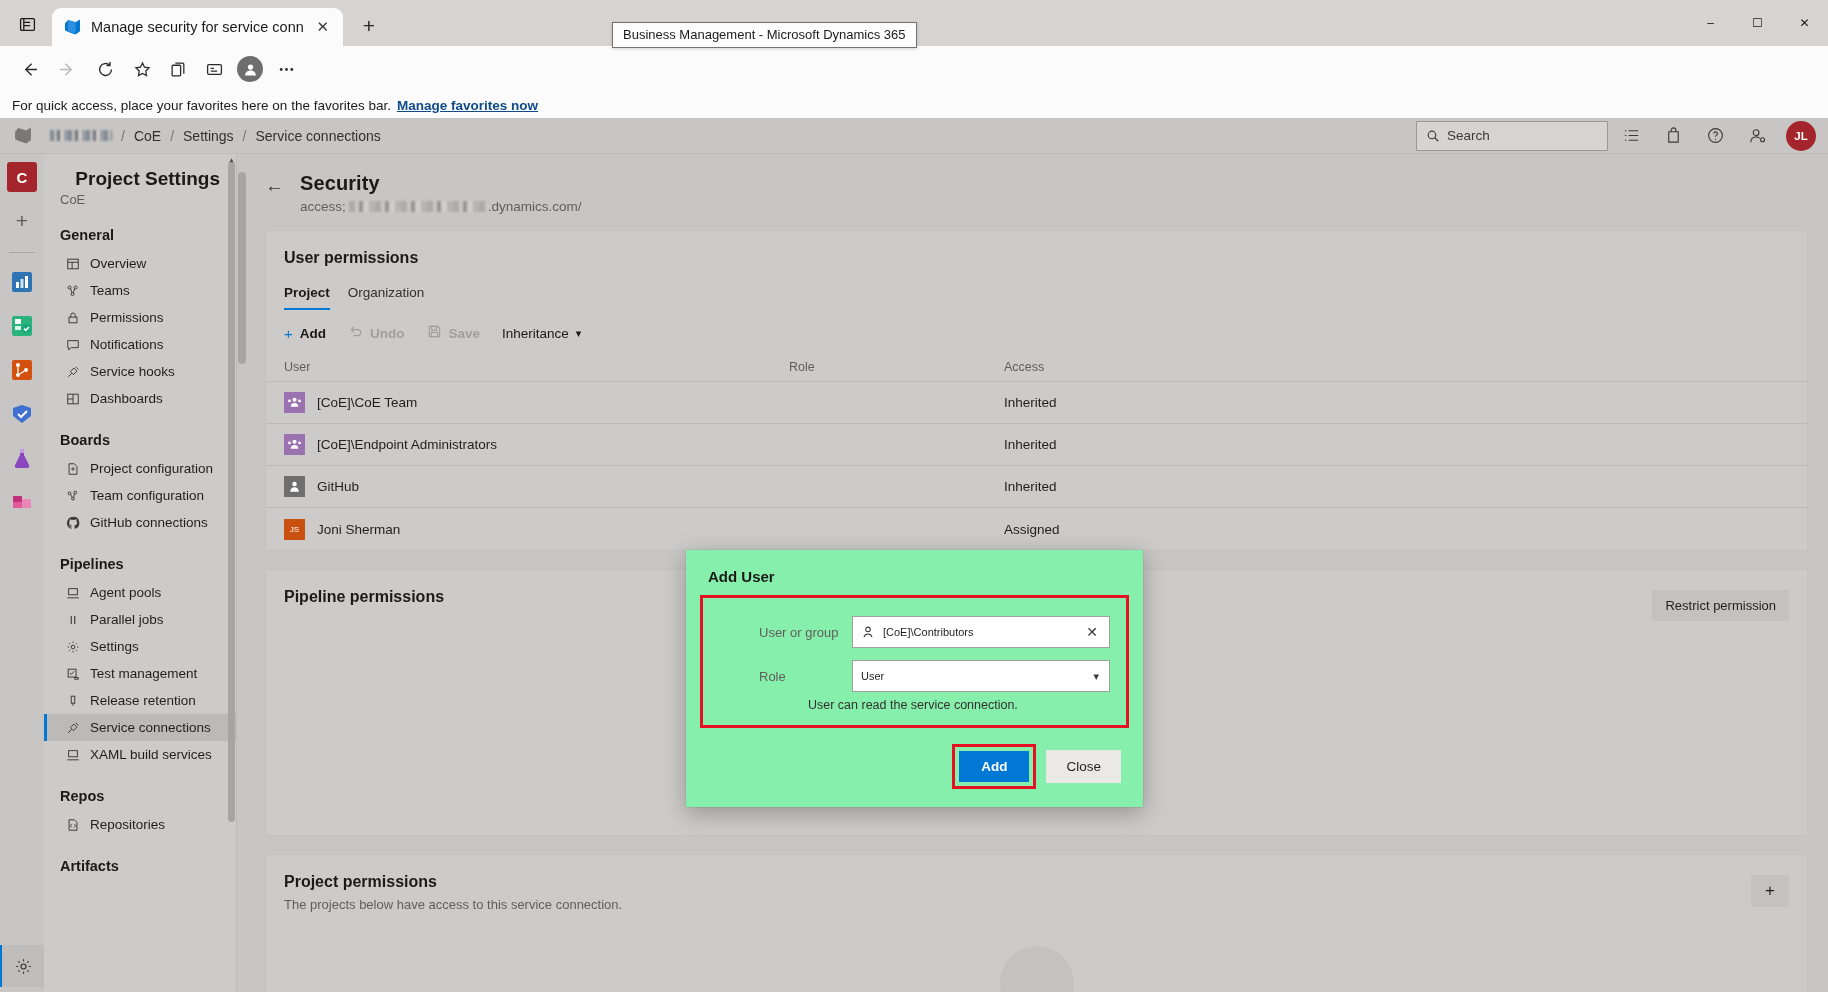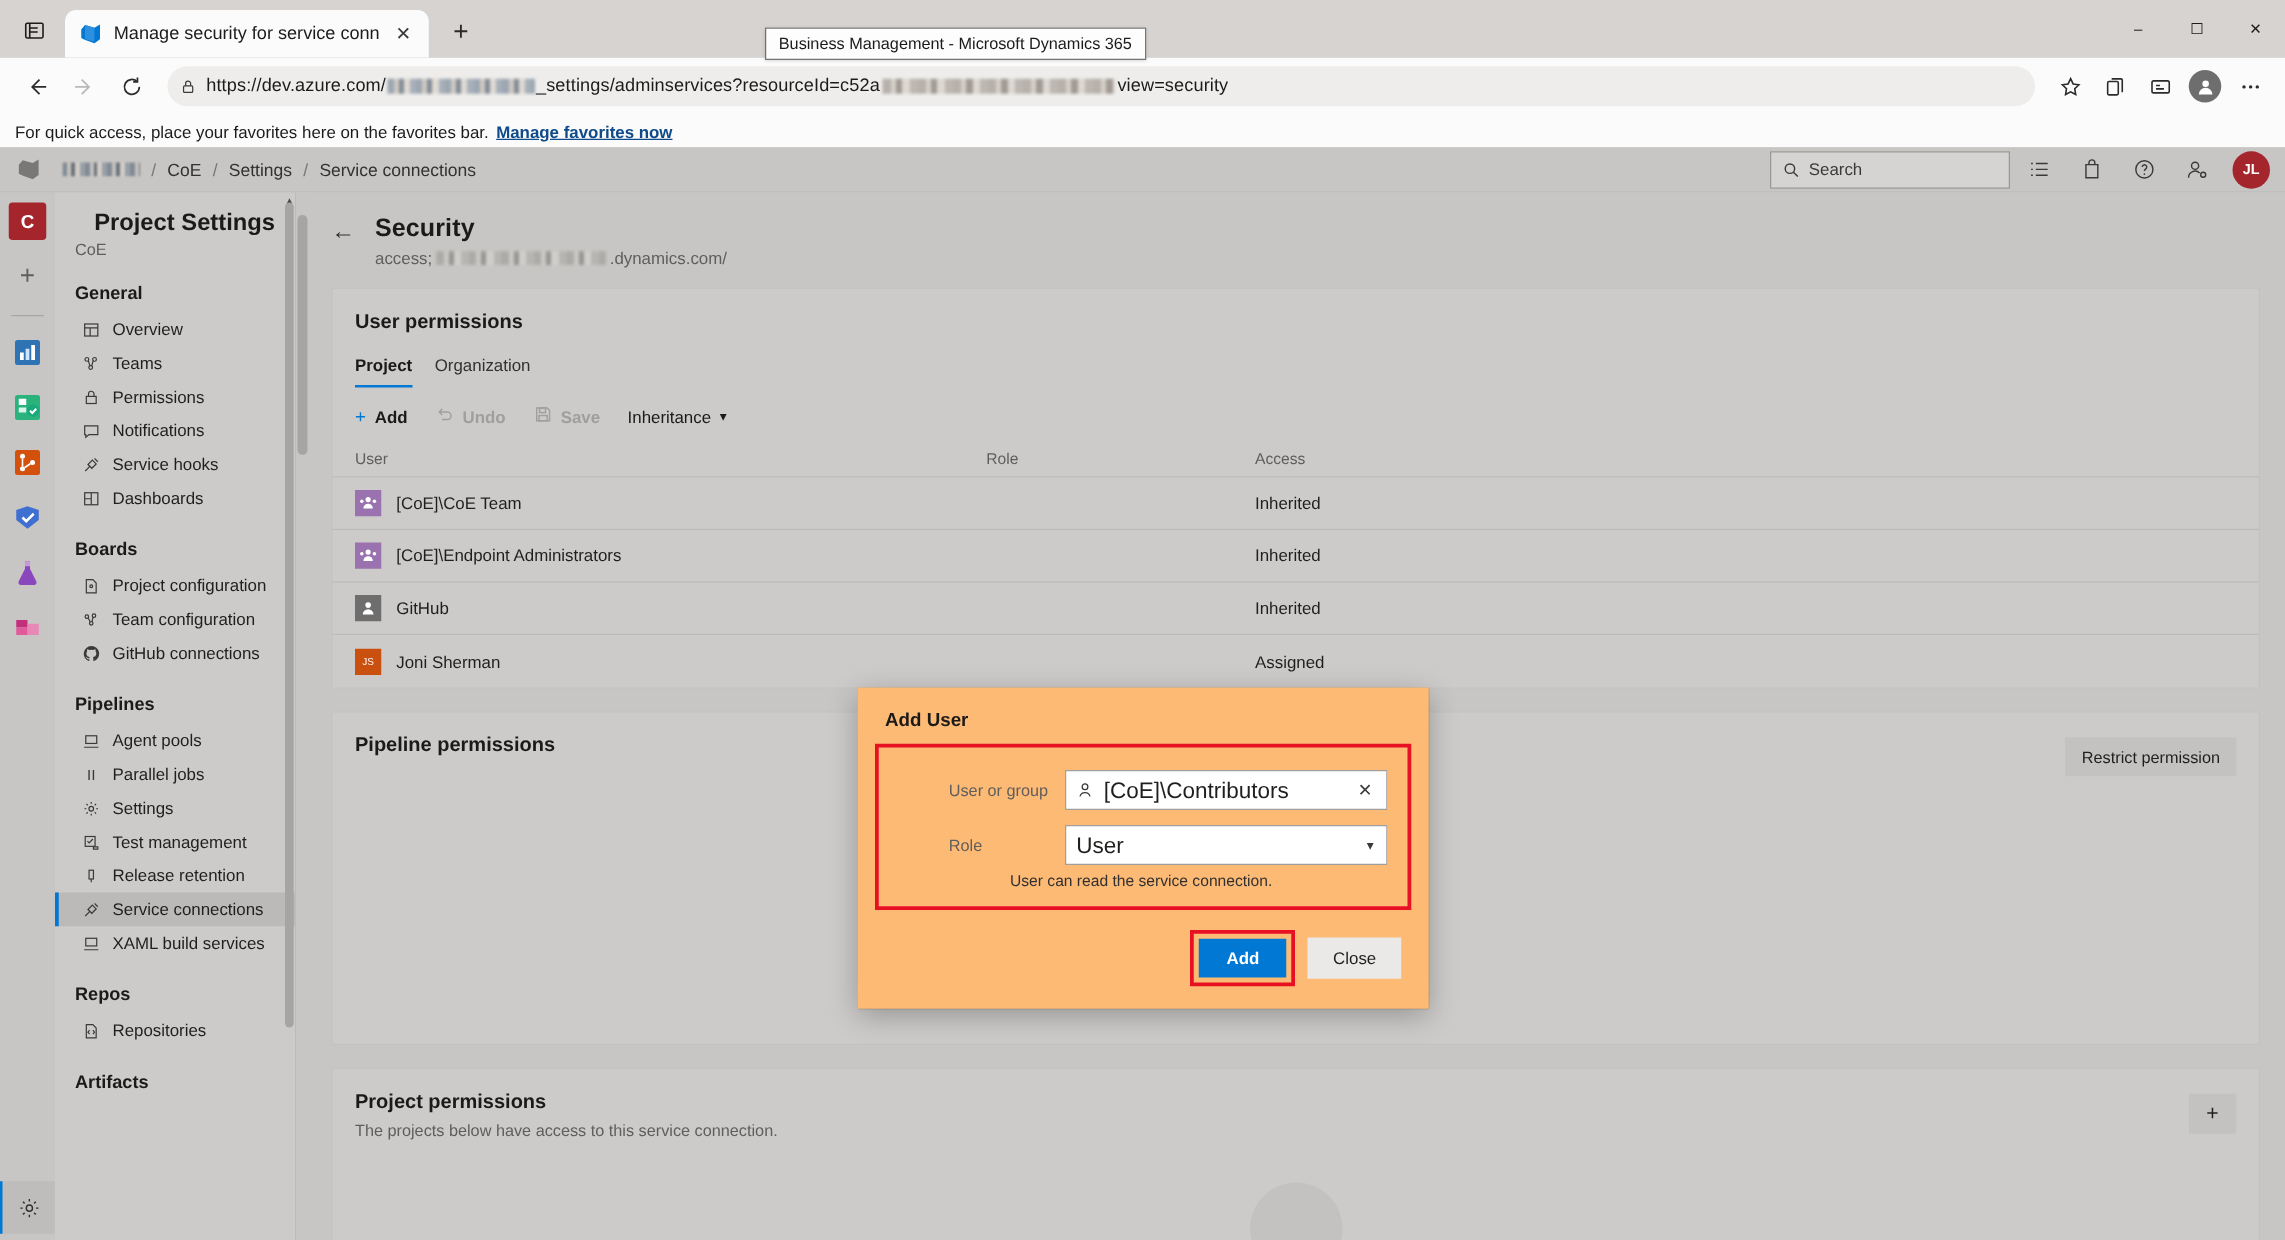--- a/index.html
+++ b/index.html
@@ -297,35 +297,35 @@
   .card-plus-btn {
     position: absolute; right: 18px; top: 20px;
     width: 38px; height: 32px; background: #c4c2c0; border: none;
     font-size: 17px; color: #201f1e; cursor: pointer; font-weight: 300;
     display: flex; align-items: center; justify-content: center;
   }
 
   
   .modal {
     position: absolute; left: 686px; top: 432px;
-    width: 457px; background: #fdba74; z-index: 40;
+    width: 457px; background: #86efac; z-index: 40;
     box-shadow: 0 6px 22px rgba(0,0,0,.28), 0 0 1px rgba(0,0,0,.3);
   }
   .modal-title { font-size: 15px; font-weight: 600; color: #1b1a19; padding: 18px 22px 10px; }
   .modal-body-hl {
     margin: 0 14px; border: 3px solid #e81123; padding: 18px 16px 13px 12px;
   }
   .field-row { display: flex; align-items: center; gap: 10px; margin-bottom: 12px; }
   .field-label { width: 83px; font-size: 13px; color: #605e5c; flex: none; margin-left: 44px; }
   .field-ctl {
     flex: 1; height: 32px; border: 1px solid #a19f9d; background: #fff;
     display: flex; align-items: center; padding: 0 8px; gap: 8px; cursor: text;
   }
   .field-ctl svg.person-ico { width: 14px; height: 14px; color: #3b3a39; flex: none; }
-  .field-val { flex: 1; font-size: 18px; color: #201f1e; }
+  .field-val { flex: 1; font-size: 11px; color: #201f1e; }
   .clear-x {
     font-size: 14px; color: #3b3a39; cursor: pointer;
     width: 18px; text-align: center; flex: none;
   }
   .field-ctl.select { cursor: pointer; padding-right: 10px; }
   .chev { font-size: 11px; color: #3b3a39; }
   .field-help { font-size: 12.5px; color: #323130; padding-left: 93px; margin-top: 2px; }
   .modal-footer {
     display: flex; justify-content: flex-end; align-items: center;
     gap: 10px; padding: 16px 22px 18px;
@@ -377,27 +377,20 @@
   <div class="nav-btn disabled">
     <svg viewBox="0 0 16 16" fill="none" stroke="currentColor" stroke-width="1.3">
         <path d="M6 2.5L11.5 8 6 13.5M11.5 8H1"></path>
       </svg>
   </div>
   <div class="nav-btn">
     <svg viewBox="0 0 16 16" fill="none" stroke="currentColor" stroke-width="1.3">
         <path d="M13.6 8a5.6 5.6 0 11-1.7-4"></path>
         <path d="M12.2 1v3.2H9"></path>
       </svg>
-  </div>
-  <div class="omnibox">
-    <svg style="width:13px;height:13px;flex:none" viewBox="0 0 16 16" fill="none" stroke="#3b3b3b" stroke-width="1.2">
-      <rect x="3.5" y="7" width="9" height="6.5" rx="1"></rect>
-        <path d="M5.5 7V4.8a2.5 2.5 0 015 0V7"></path>
-    </svg>
-    <span class="omnibox-url"><span>https://dev.azure.com/</span><span class="url-redacted"></span><span>_settings/adminservices?resourceId=c52a</span><span class="url-redacted2"></span><span>view=security</span></span>
   </div>
   <div class="tb-icon">
     <svg viewBox="0 0 16 16" fill="none" stroke="currentColor" stroke-width="1.2">
         <path d="M8 1.8l1.9 4 4.3.6-3.1 3 .7 4.3L8 11.7l-3.8 2 .7-4.3-3.1-3 4.3-.6z"></path>
       </svg>
   </div>
   <div class="tb-icon">
     <svg viewBox="0 0 16 16" fill="none" stroke="currentColor" stroke-width="1.2">
         <rect x="2" y="4" width="8" height="10" rx="1"></rect>
         <path d="M5 2h7a1 1 0 011 1v9"></path>

